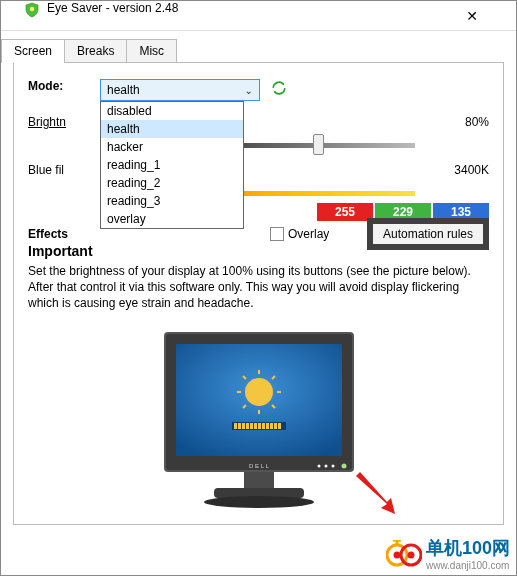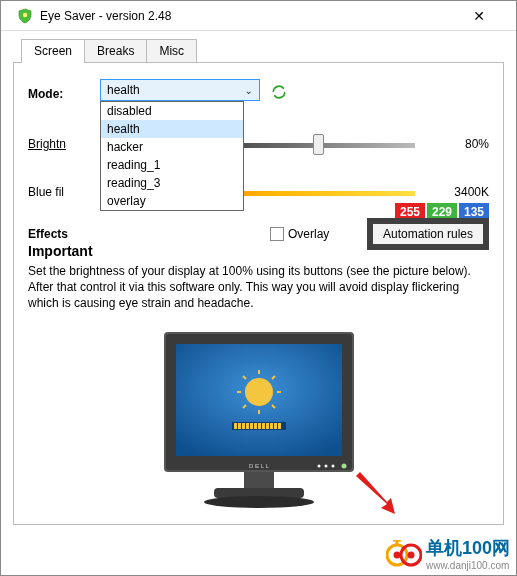--- a/index.html
+++ b/index.html
@@ -9,37 +9,37 @@
     font-size: 12px;
     background: #fff;
     width: 517px;
     height: 576px;
     border: 1px solid #888;
     position: relative;
     overflow: hidden;
   }
   .titlebar {
     display: flex;
-    align-items: center;
+    align-items: flex-start;
     height: 30px;
-    padding: 0 15px;
+    padding: 0 22px;
     background: #fff;
     border-bottom: 1px solid #ddd;
   }
   .titlebar .icon-slot {
     width: 18px; height: 18px; display: flex; align-items: center; justify-content: center;
   }
   .titlebar .title { margin-left: 6px; flex: 1; font-size: 12px; }
   .titlebar .close {
     width: 44px; height: 30px; display: flex; align-items: center; justify-content: center;
     font-size: 14px; cursor: default;
   }
   .tabs {
     display: flex;
-    margin: 8px 12px 0 20px;
+    margin: 8px 12px 0 0;
     position: relative;
   }
   .tab {
     padding: 4px 12px 5px 12px;
     border: 1px solid #bbb;
     border-bottom: none;
     background: #f3f3f3;
     margin-right: -1px;
     font-size: 12px;
     cursor: default;
@@ -51,21 +51,21 @@
   }
   .panel {
     border: 1px solid #bbb;
     margin: 0 12px 12px 12px;
     position: relative;
     top: -1px;
     padding: 16px 14px 10px 14px;
   }
   .row {
     display: flex;
-    align-items: flex-end;
+    align-items: flex-start;
     margin-bottom: 18px;
     position: relative;
   }
   .row .lbl {
     width: 72px;
     font-weight: bold;
   }
   .mode-select {
     width: 160px;
     height: 22px;
@@ -111,21 +111,21 @@
   .bluefilter-track {
     background: linear-gradient(to right, #ff2c10, #ffb400 50%, #ffe040 100%);
   }
   .slider-wrap { position: relative; height: 36px; flex: 1; }
   .valbox { width:60px; text-align:right; }
   .rgb-row {
     display:flex; justify-content:flex-end; margin: -2px 0 6px 0;
   }
   .badge {
     display:inline-flex;align-items:center;justify-content:center;
-    color:#fff;font-weight:bold;width:30px;height:18px;font-size:12px;
+    color:#fff;font-weight:bold;width:56px;height:18px;font-size:12px;
     margin-left:2px;
   }
   .badge.r{background:#e52020;}
   .badge.g{background:#3fb43f;}
   .badge.b{background:#2e6fd6;}
   .effects-row { display:flex; align-items:center; margin-top:2px; }
   .effects-row .lbl { font-weight:bold; width:72px; }
   .checkbox { width:14px;height:14px;border:1px solid #888;margin-right:4px;display:inline-block;vertical-align:middle;}
   .effects-right { margin-left:auto; }
   .btn {
@@ -201,20 +201,21 @@
       <svg width="16" height="16" viewBox="0 0 16 16">
         <path d="M3 8a5 5 0 0 1 8.9-3H10l3-0 0-3v1.6A6.5 6.5 0 0 0 1.5 8H3zm10 0a5 5 0 0 1-8.9 3H6l-3 0 0 3v-1.6A6.5 6.5 0 0 0 14.5 8H13z" fill="#2aa52a"></path>
       </svg>
     </span>
 
     <div class="dropdown">
       <div class="opt">disabled</div>
       <div class="opt hl">health</div>
       <div class="opt">hacker</div>
       <div class="opt">reading_1</div>
+      <div class="opt">reading_2</div>
       <div class="opt">reading_3</div>
       <div class="opt">overlay</div>
     </div>
   </div>
 
   <div class="row slider-row">
     <span class="lbl" style="z-index:0;text-decoration:underline;">Brightn</span>
     <div class="slider-wrap">
       <div class="slider-track brightness-track">
         <div class="brightness-thumb"></div>

